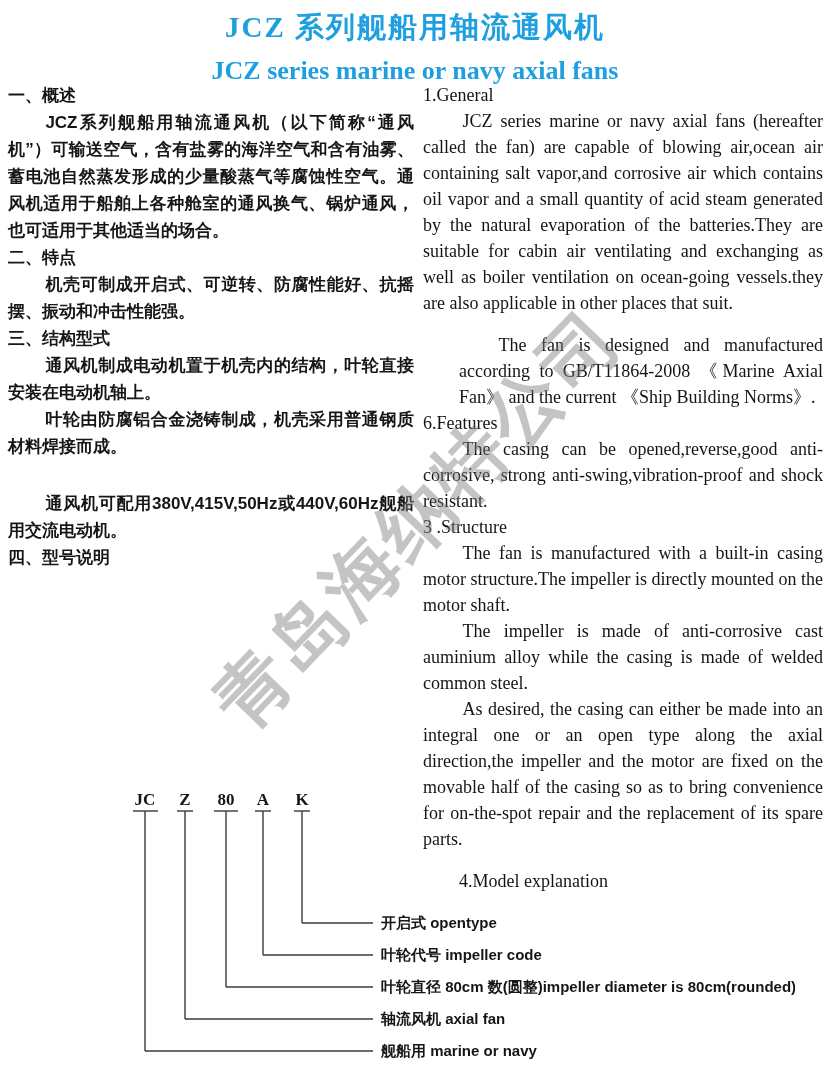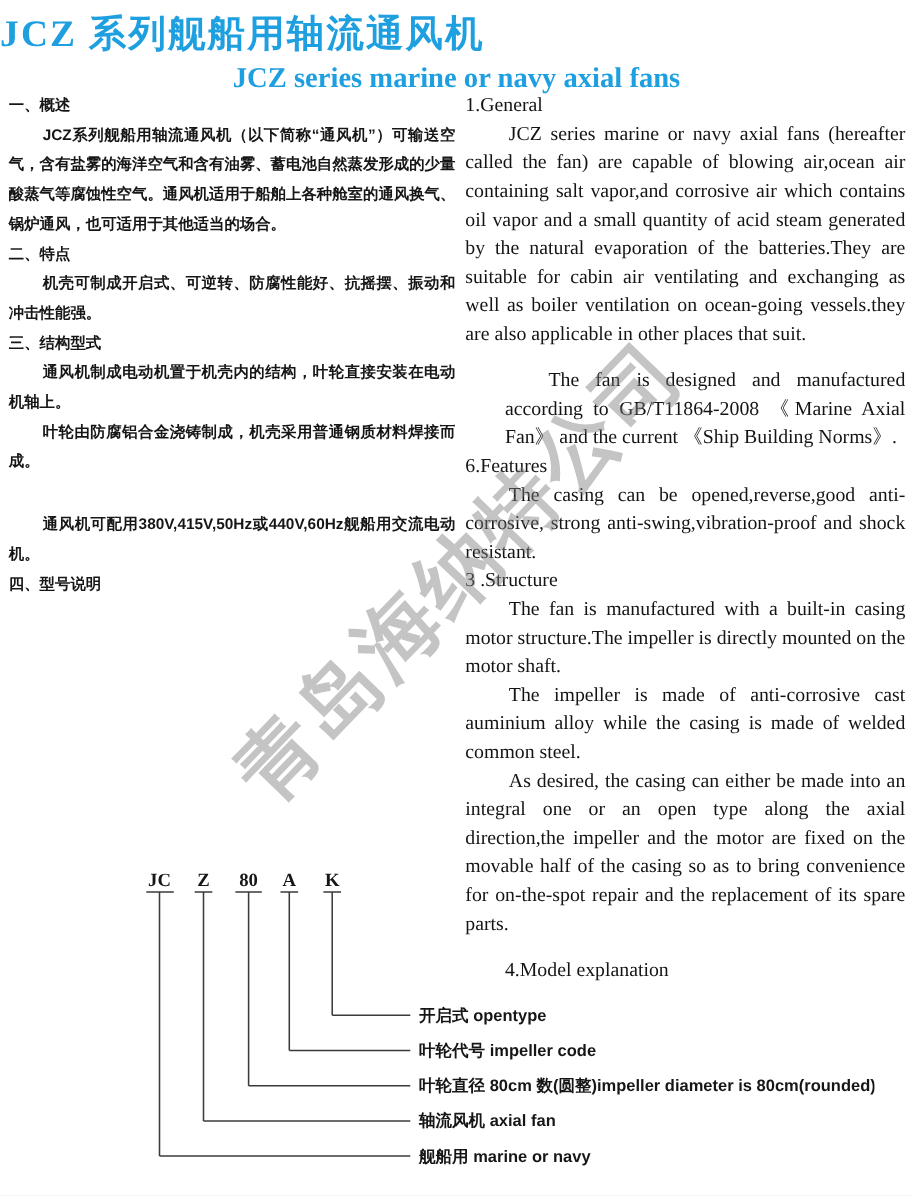--- a/index.html
+++ b/index.html
@@ -10,23 +10,24 @@
     width: 830px;
     height: 1087px;
     background: #ffffff;
     margin: 0 auto;
     overflow: hidden;
     color: #1c1c1c;
   }
   .title-zh {
     position: absolute;
     top: 8px; left: 0; width: 100%;
+    text-align: center;
     font-family: "Liberation Serif", "DejaVu Serif", serif;
     font-weight: bold;
-    font-size: 34px;
+    font-size: 29px;
     letter-spacing: 2px;
     color: #1e9fdf;
   }
   .title-en {
     position: absolute;
     top: 56px; left: 0; width: 100%;
     text-align: center;
     font-family: "Liberation Serif", "DejaVu Serif", serif;
     font-weight: bold;
     font-size: 26px;
@@ -34,21 +35,21 @@
   }
   .col {
     position: absolute;
     top: 82px;
   }
   .col-left {
     left: 8px;
     width: 406px;
     font-family: "Liberation Sans", "DejaVu Sans", sans-serif;
     font-weight: bold;
-    font-size: 14px;
+    font-size: 17px;
     line-height: 27px;
     color: #161616;
     text-align: justify;
   }
   .col-right {
     left: 423px;
     width: 400px;
     font-family: "Liberation Serif", "DejaVu Serif", serif;
     font-size: 18px;
     line-height: 26px;

